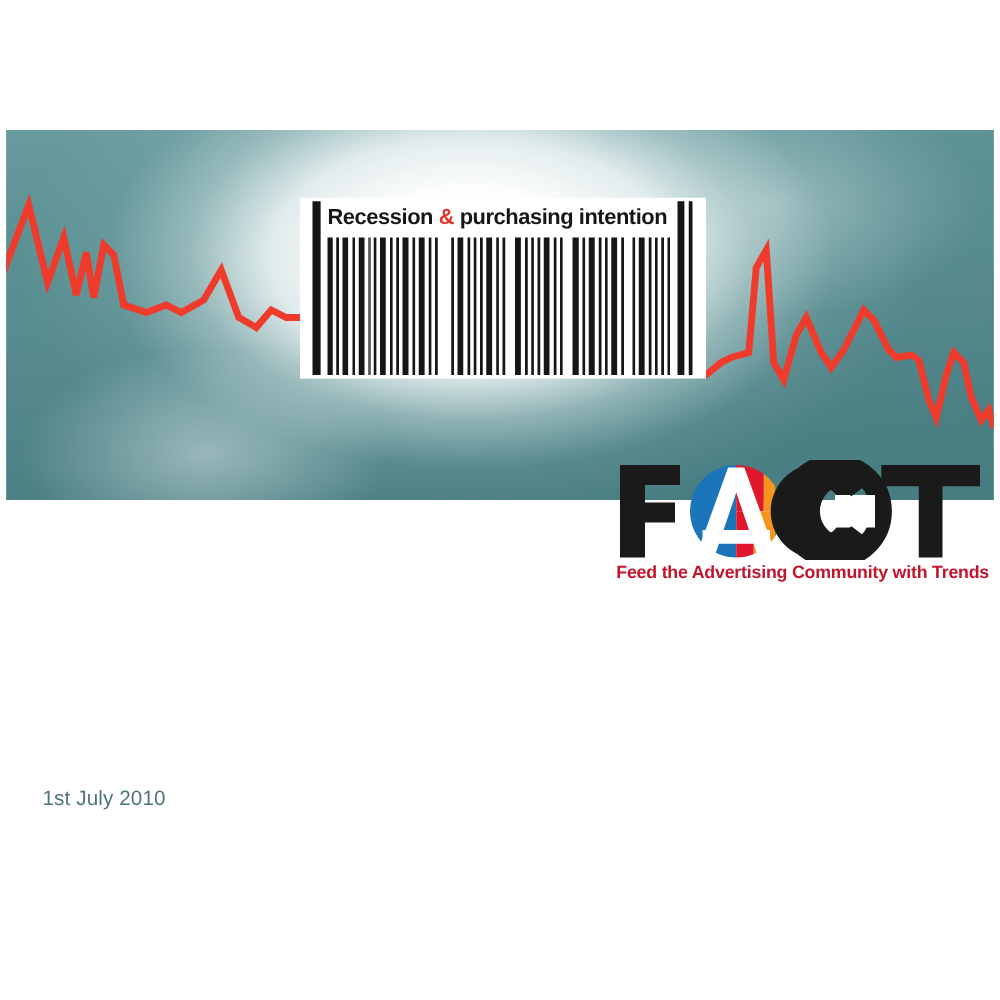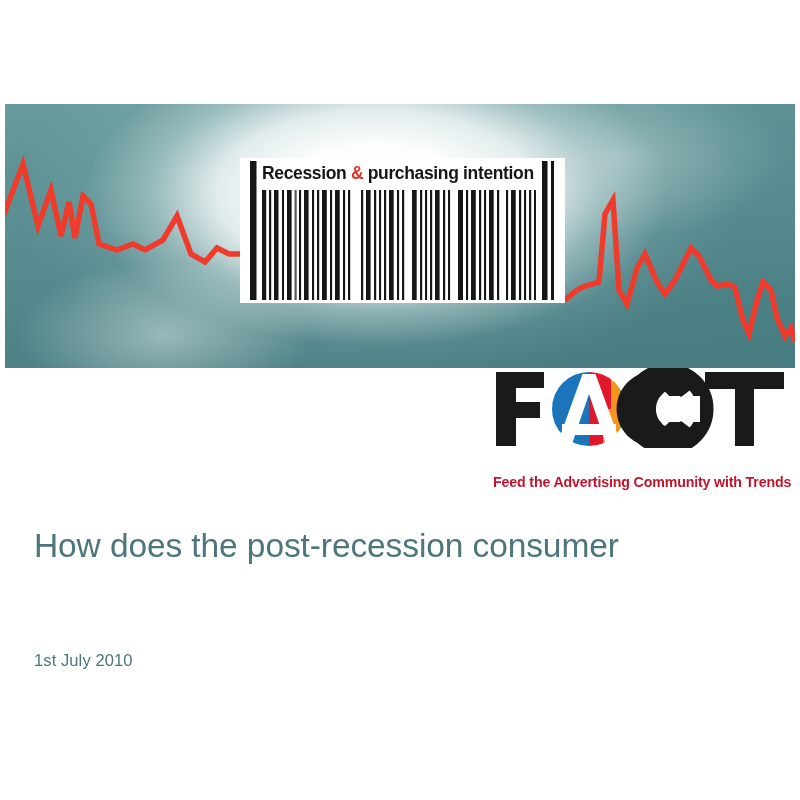--- a/index.html
+++ b/index.html
@@ -15,21 +15,21 @@
     font-family: "Liberation Sans", sans-serif;
     -webkit-font-smoothing: antialiased;
   }
 
   
   .banner {
     position: absolute;
     left: 5px;
     top: 104px;
     width: 790px;
-    height: 264px;
+    height: 296px;
     overflow: hidden;
     background: #5b9094;
   }
   .banner-bg {
     position: absolute;
     inset: 0;
     background:
       radial-gradient(ellipse 46% 72% at 47% 34%,
         rgba(255,255,255,1) 0%,
         rgba(255,255,255,0.98) 26%,
@@ -99,21 +99,20 @@
     position: absolute;
     left: 1px;
     top: 82px;
     width: 300px;
     font-family: "Liberation Sans", sans-serif;
     font-weight: bold;
     font-size: 14.2px;
     letter-spacing: -0.15px;
     color: #c2152b;
     white-space: nowrap;
-    margin-top: 24px;
   }
 
   
   .title {
     position: absolute;
     left: 34px;
     top: 522px;
     width: 720px;
     font-family: "Liberation Sans", sans-serif;
     font-weight: normal;
@@ -125,21 +124,20 @@
   .title-line { display: block; }
   .date {
     position: absolute;
     left: 34px;
     top: 630px;
     font-family: "Liberation Sans", sans-serif;
     font-weight: normal;
     font-size: 16.5px;
     color: #4c767c;
     letter-spacing: 0.1px;
-    margin-top: 21px;
   }
 </style>
 </head>
 <body>
 
 <div class="banner">
   <div class="banner-bg"></div>
   <div class="banner-bg2"></div>
 
   <svg class="chartline" viewBox="0 0 790 264" preserveAspectRatio="none">
@@ -249,15 +247,14 @@
     </g>
 
     <g>
       <path fill="#1a1a1a" d="M213,4 H292 V21 H262 V78 H243 V21 H213 Z"></path>
     </g>
   </svg>
   <div class="logo-tagline">Feed the Advertising Community with Trends</div>
 </div>
 
 <div class="title">
-  <span class="title-line">How does the post-recession consumer</span>
 </div>
 <div class="date">1st July 2010</div>
 
 </body></html>

